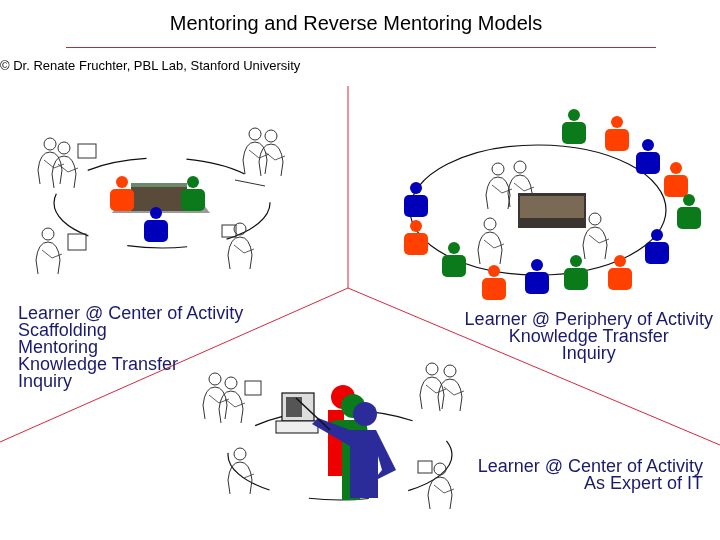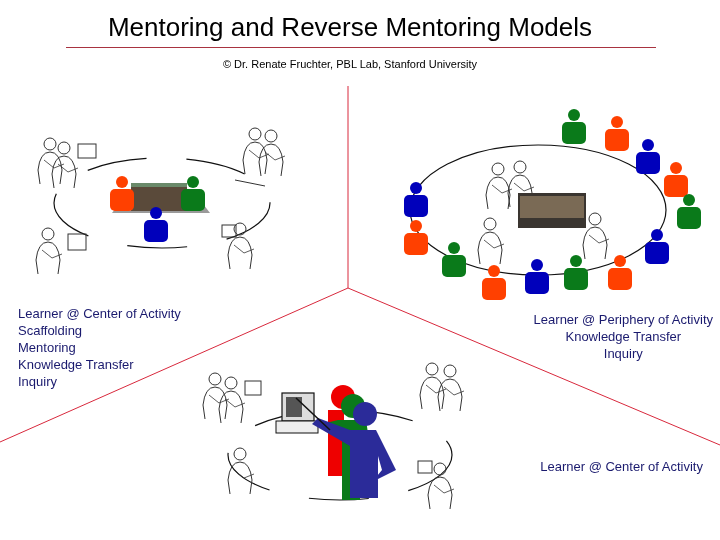--- a/index.html
+++ b/index.html
@@ -1,20 +1,20 @@
 <!DOCTYPE html>
 <html><head>
 <meta charset="utf-8">
 <style>
   html, body { margin: 0; padding: 0; background: #ffffff; }
   body { width: 720px; height: 540px; position: relative; overflow: hidden; font-family: "Liberation Sans", sans-serif; }
-  .title { position: absolute; left: 2px; width: 696px; top: 12px; text-align: center; font-size: 26px; color: #000; }
+  .title { position: absolute; left: 8px; width: 696px; top: 12px; text-align: center; font-size: 20px; color: #000; }
   .rule { position: absolute; left: 66px; width: 590px; top: 47px; height: 1px; background: #a83340; }
-  .subtitle { position: absolute; left: 0; width: 700px; top: 58px; text-align: center; font-size: 11px; color: #000; }
-  .textblock { position: absolute; font-size: 13px; line-height: 17px; color: #1a1a6e; white-space: nowrap; }
+  .subtitle { position: absolute; left: 0; width: 700px; top: 58px; font-size: 13px; color: #000; }
+  .textblock { position: absolute; font-size: 18px; line-height: 17px; color: #1a1a6e; white-space: nowrap; }
   .textblock div { margin: 0; }
   .tl { left: 18px; top: 305px; text-align: left; }
   .tr { right: 7px; top: 311px; text-align: center; }
   .br { right: 17px; top: 458px; text-align: right; }
   svg.bg { position: absolute; left: 0; top: 0; }
 </style>
 </head>
 <body>
 
 <div class="title">Mentoring and Reverse Mentoring Models</div>
@@ -176,13 +176,14 @@
 </div>
 
 <div class="textblock tr">
   <div>Learner @ Periphery of Activity</div>
   <div>Knowledge Transfer</div>
   <div>Inquiry</div>
 </div>
 
 <div class="textblock br">
   <div>Learner @ Center of Activity</div>
+  <div>As Expert of IT</div>
 </div>
 
 </body></html>

